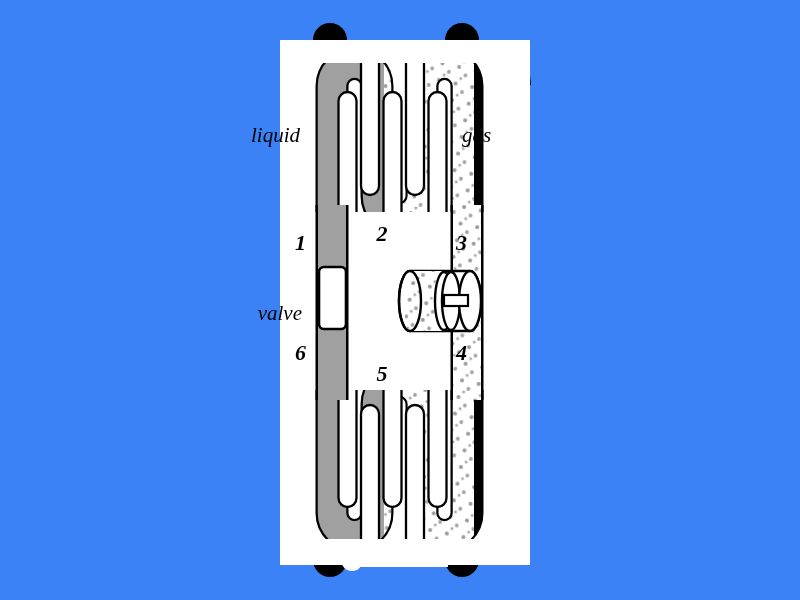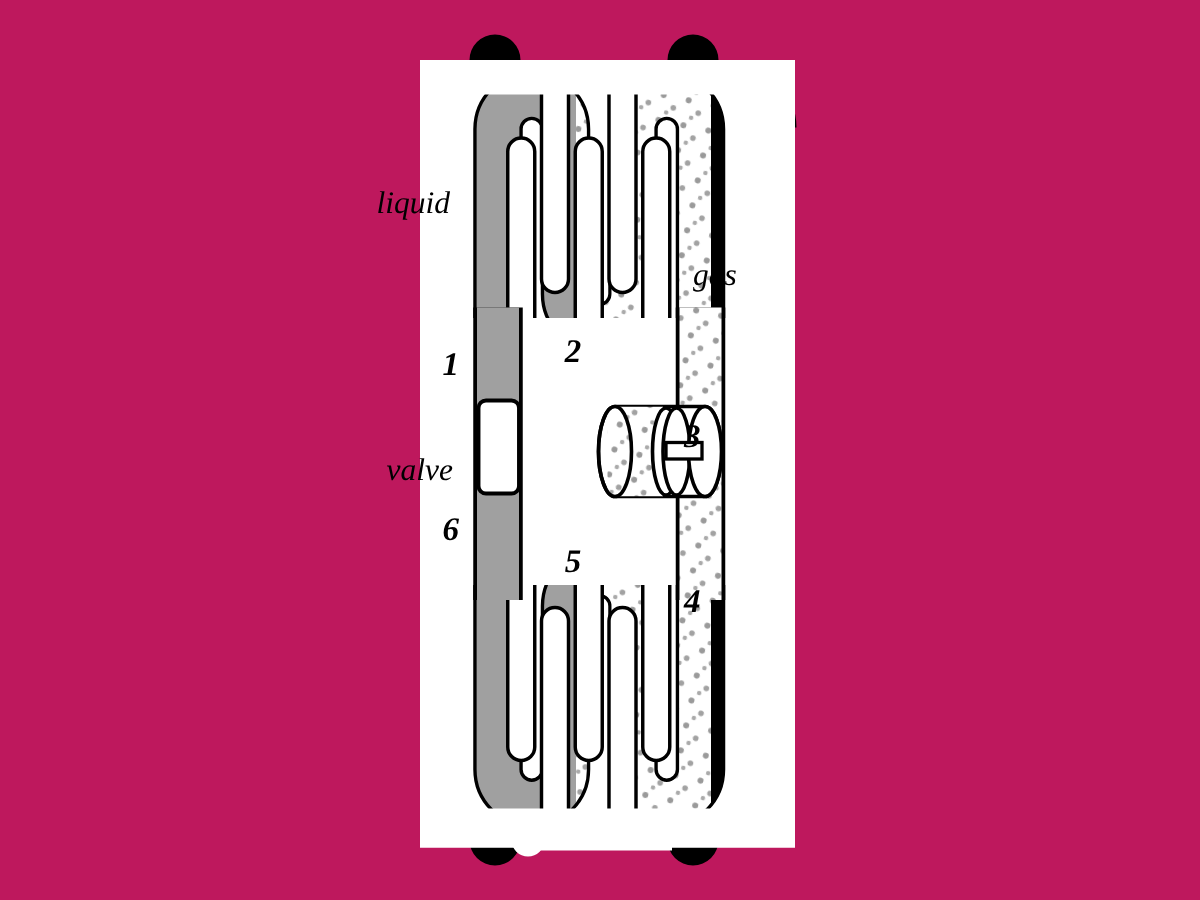--- a/index.html
+++ b/index.html
@@ -10,21 +10,21 @@
   body {
     width: 800px;
     height: 600px;
     overflow: hidden;
     font-family: "Liberation Serif", "DejaVu Serif", serif;
   }
   #stage {
     position: relative;
     width: 800px;
     height: 600px;
-    background: #be185d;
+    background: #3b82f6;
   }
   #diagram {
     position: absolute;
     left: 0;
     top: 0;
     width: 800px;
     height: 600px;
   }
   .lbl {
     position: absolute;
@@ -35,21 +35,21 @@
     line-height: 1.12;
   }
   .lbl-word {
     font-size: 21px;
   }
   .lbl-num {
     font-size: 22px;
     font-weight: bold;
   }
   .al-right { text-align: right; }
-  .al-left  { text-align: left; margin-top: 48px; }
+  .al-left  { text-align: left; }
 </style>
 </head>
 <body>
 
 <div id="stage">
 
   <svg id="diagram" viewBox="0 0 800 600">
     <defs>
       <pattern id="speckle" patternUnits="userSpaceOnUse" width="17" height="17" patternTransform="rotate(12)">
         <rect width="17" height="17" fill="#ffffff"></rect>

